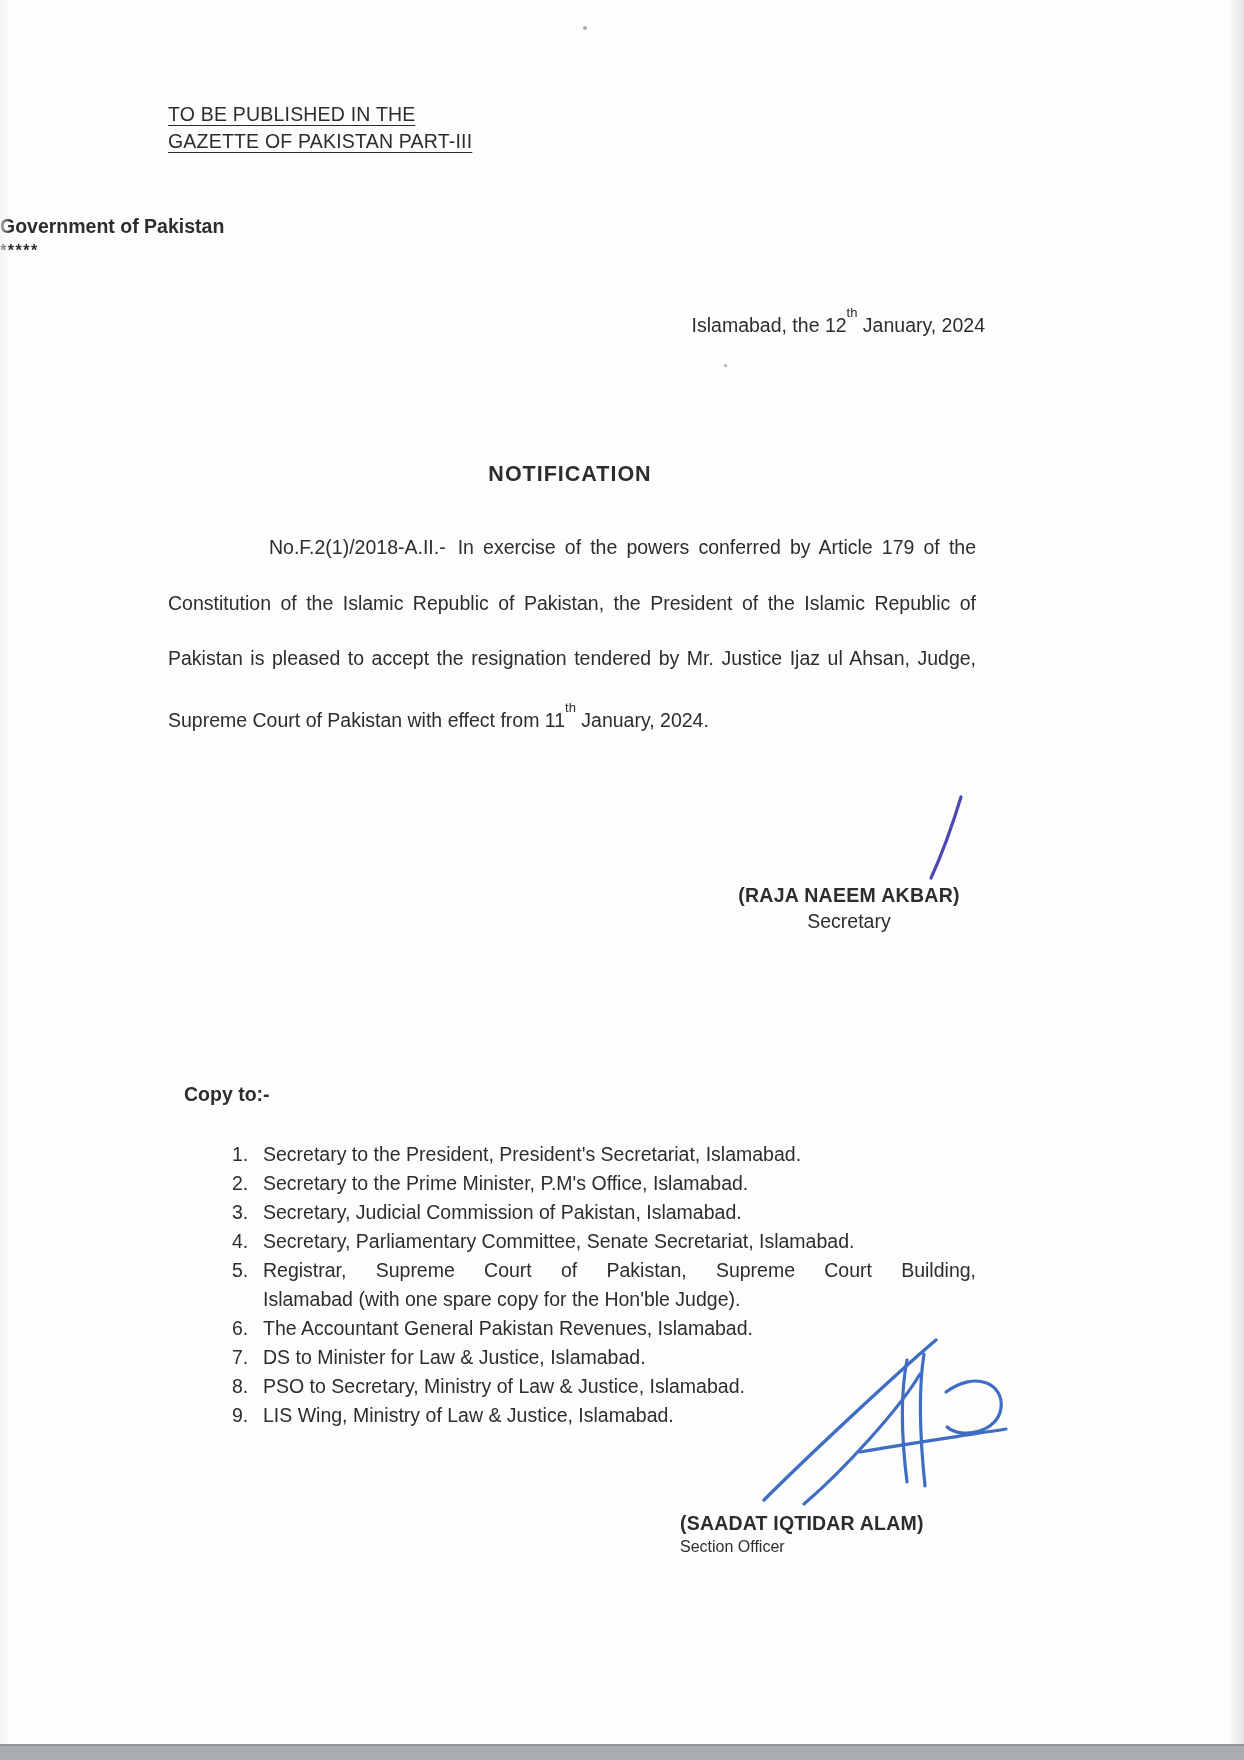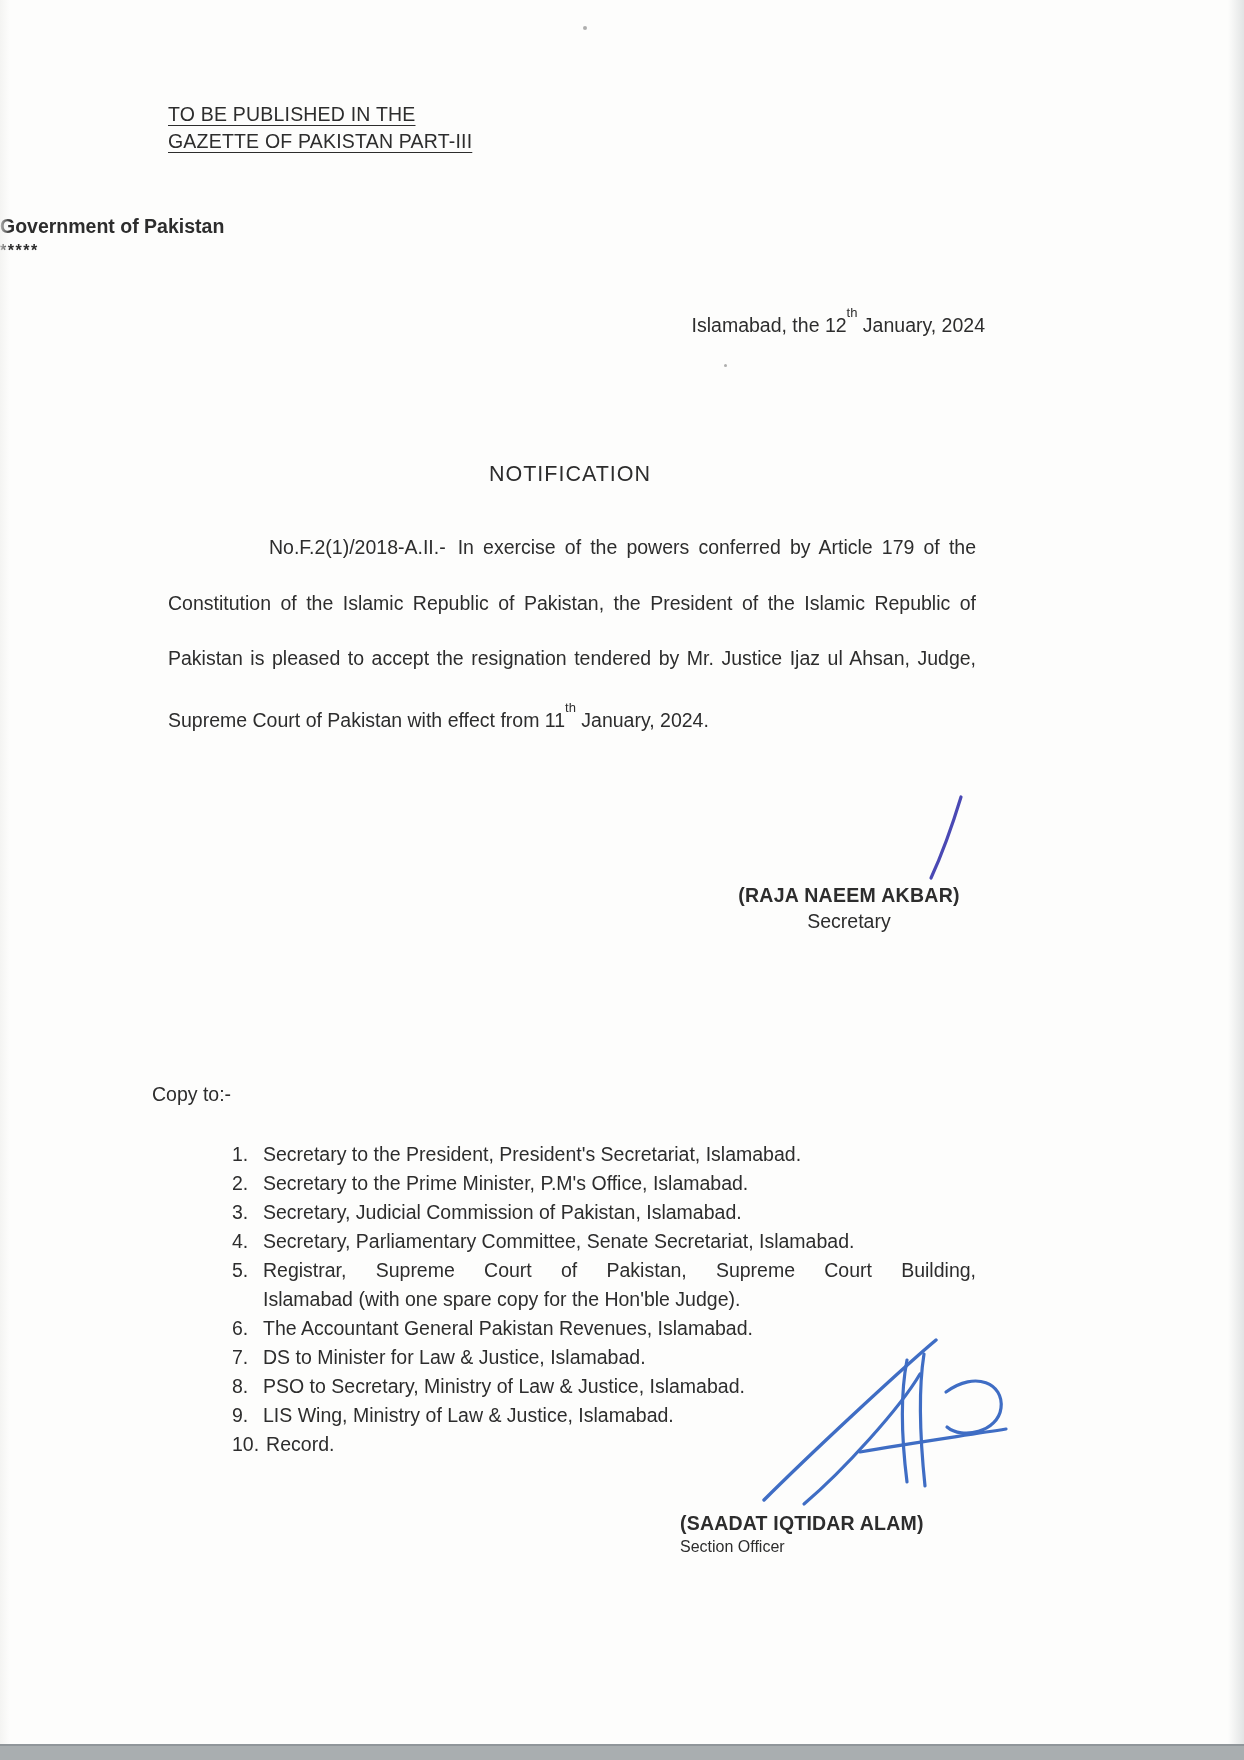--- a/index.html
+++ b/index.html
@@ -19,41 +19,41 @@
   
   .letterhead{left:0;top:193px;width:1140px;text-align:left;font-weight:bold;
               font-size:19.5px;line-height:27px;margin-top:20px;}
   .letterhead .stars{font-weight:bold;font-size:16px;letter-spacing:1.5px;line-height:22px;}
 
   
   .dateline{left:9px;top:312px;width:976px;text-align:right;font-size:19.5px;}
   sup.ord{font-size:13px;position:relative;top:-7px;letter-spacing:0;}
 
   
-  .doc-title{left:0;top:462px;width:1140px;text-align:center;font-weight:normal;
+  .doc-title{left:0;top:462px;width:1140px;text-align:center;font-weight:bold;
              font-size:21.5px;letter-spacing:1px;}
 
   
   .body-para{left:168px;top:520px;width:808px;font-size:19.5px;line-height:55.5px;
              text-align:justify;text-indent:101px;}
   .body-para .refno{margin-right:12px;}
 
   
   .sig1{left:722px;top:790px;width:254px;text-align:center;}
   .sig1 .stroke{position:absolute;left:188px;top:2px;width:56px;height:90px;
                 color:var(--signature-ink-secretary,#4a49b4);}
   .sig1 .name{margin-top:94px;font-weight:bold;font-size:19.5px;letter-spacing:.3px;}
   .sig1 .desig{font-size:19.5px;margin-top:3px;}
 
   
   .addressee{left:168px;top:933px;font-size:19.5px;line-height:27.5px;}
   .addressee .b{font-weight:bold;}
 
   
-  .copy-label{left:152px;top:1083px;font-size:19.5px;}
+  .copy-label{left:184px;top:1083px;font-size:19.5px;font-weight:bold;}
   .copy-list{left:232px;top:1140px;width:744px;font-size:19.5px;line-height:29px;
              list-style:none;margin:0;padding:0;}
   .copy-list li{display:flex;}
   .copy-list .num{flex:none;min-width:24px;margin-right:7px;}
   .copy-list .item-text{flex:1;text-align:justify;}
   .just-full{text-align:justify;text-align-last:justify;}
 
   
   .sig2-script{left:750px;top:1330px;width:266px;height:196px;
                color:var(--signature-ink-section-officer,#3f6dc4);z-index:3;}
@@ -140,24 +140,20 @@
       <span class="item-text">DS to Minister for Law &amp; Justice, Islamabad.</span>
     </li>
     <li>
       <span class="num">8.</span>
       <span class="item-text">PSO to Secretary, Ministry of Law &amp; Justice, Islamabad.</span>
     </li>
     <li>
       <span class="num">9.</span>
       <span class="item-text">LIS Wing, Ministry of Law &amp; Justice, Islamabad.</span>
     </li>
-    <li>
-      <span class="num">10.</span>
-      <span class="item-text">Record.</span>
-    </li>
   </ol>
 
   <span class="abs sig2-script">
     <svg class="sigsvg" viewBox="0 0 266 196" aria-hidden="true">
       <path d="M14 170 C 58 126, 148 42, 186 10" stroke-width="3.4"></path>
       <path d="M54 174 C 94 140, 150 78, 170 44" stroke-width="3.2"></path>
       <path d="M157 30 C 150 66, 152 112, 157 152" stroke-width="3.2"></path>
       <path d="M174 24 C 168 62, 170 108, 175 156" stroke-width="3.2"></path>
       <path d="M196 62 C 226 40, 254 54, 251 78 C 248 102, 212 110, 197 97" stroke-width="3.2"></path>
       <path d="M110 122 C 155 114, 212 106, 256 99" stroke-width="3.2"></path>

